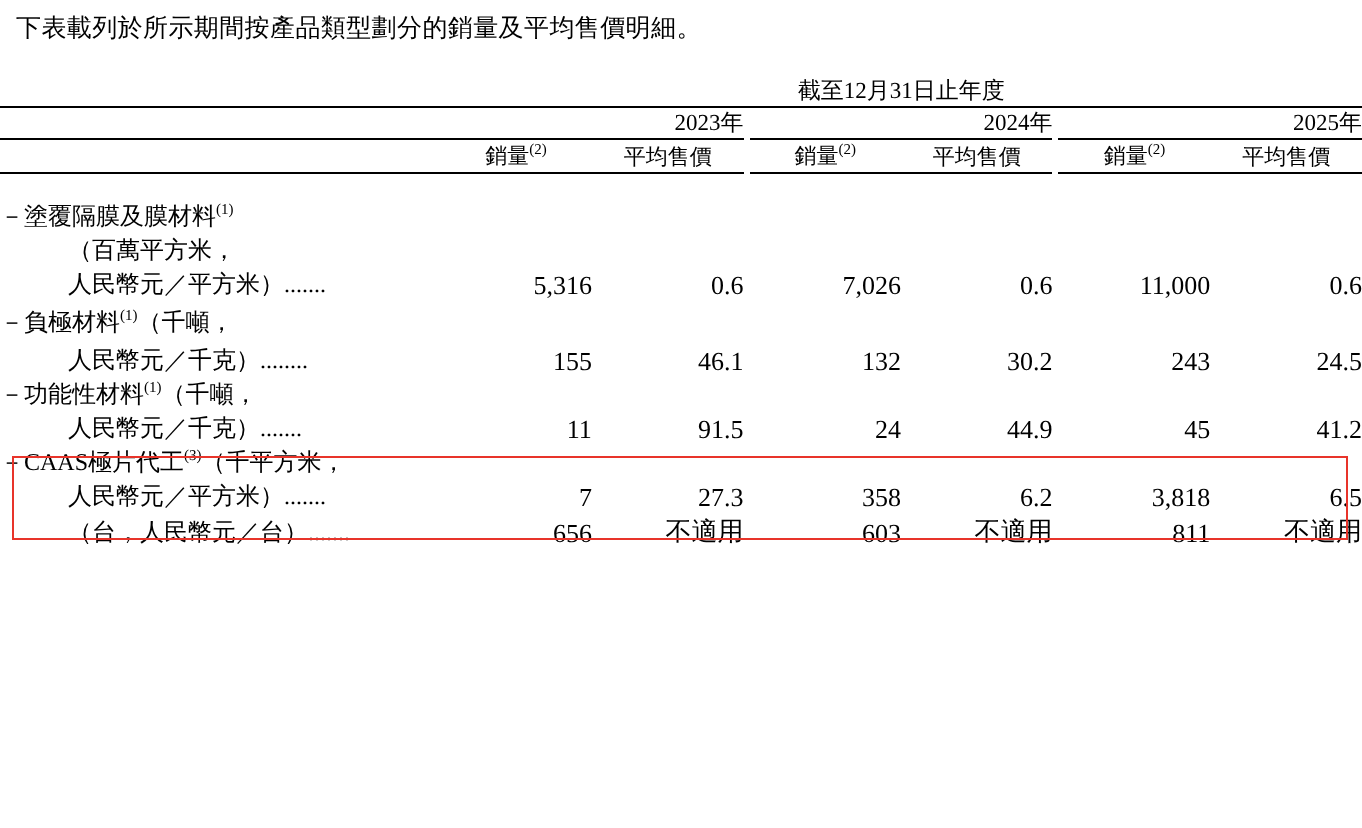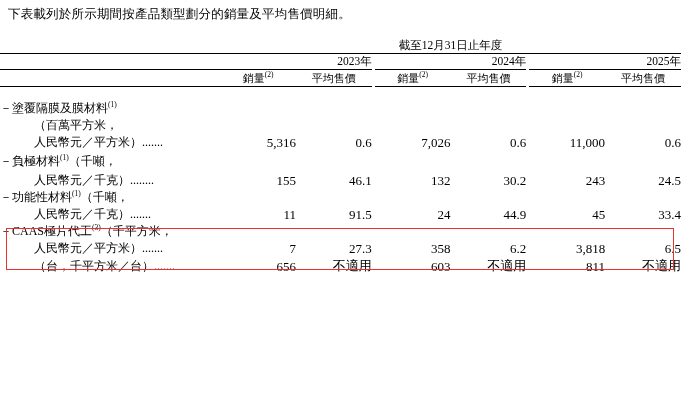--- a/index.html
+++ b/index.html
@@ -219,41 +219,41 @@
       </tr>
       <tr>
         <td class="lbl indent2">人民幣元／千克）.......</td>
         <td class="num">11</td>
         <td class="num">91.5</td>
         <td></td>
         <td class="num">24</td>
         <td class="num">44.9</td>
         <td></td>
         <td class="num">45</td>
-        <td class="num">33.4</td>
+        <td class="num">41.2</td>
       </tr>
 
       <tr>
         <td class="lbl">－CAAS極片代工<sup>(3)</sup>（千平方米，</td>
         <td colspan="8"></td>
       </tr>
       <tr>
         <td class="lbl indent2">人民幣元／平方米）.......</td>
         <td class="num">7</td>
         <td class="num">27.3</td>
         <td></td>
         <td class="num">358</td>
         <td class="num">6.2</td>
         <td></td>
         <td class="num">3,818</td>
         <td class="num">6.5</td>
       </tr>
 
       <tr>
-        <td class="lbl indent2">（台，千平方米／台）.......</td>
+        <td class="lbl indent2">（台，人民幣元／台）.......</td>
         <td class="num">656</td>
         <td class="num">不適用</td>
         <td></td>
         <td class="num">603</td>
         <td class="num">不適用</td>
         <td></td>
         <td class="num">811</td>
         <td class="num">不適用</td>
       </tr>
     </tbody>

